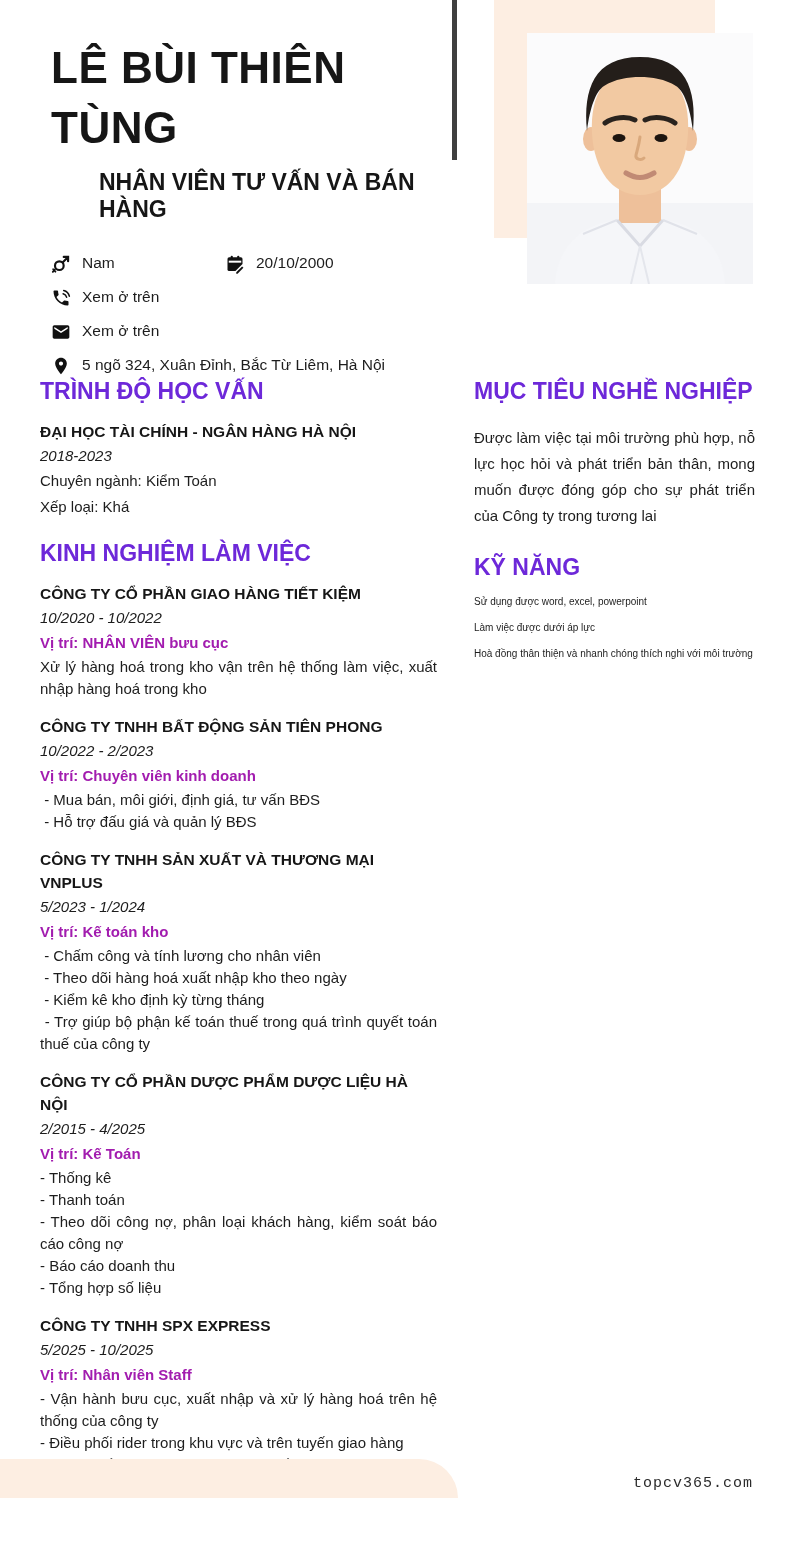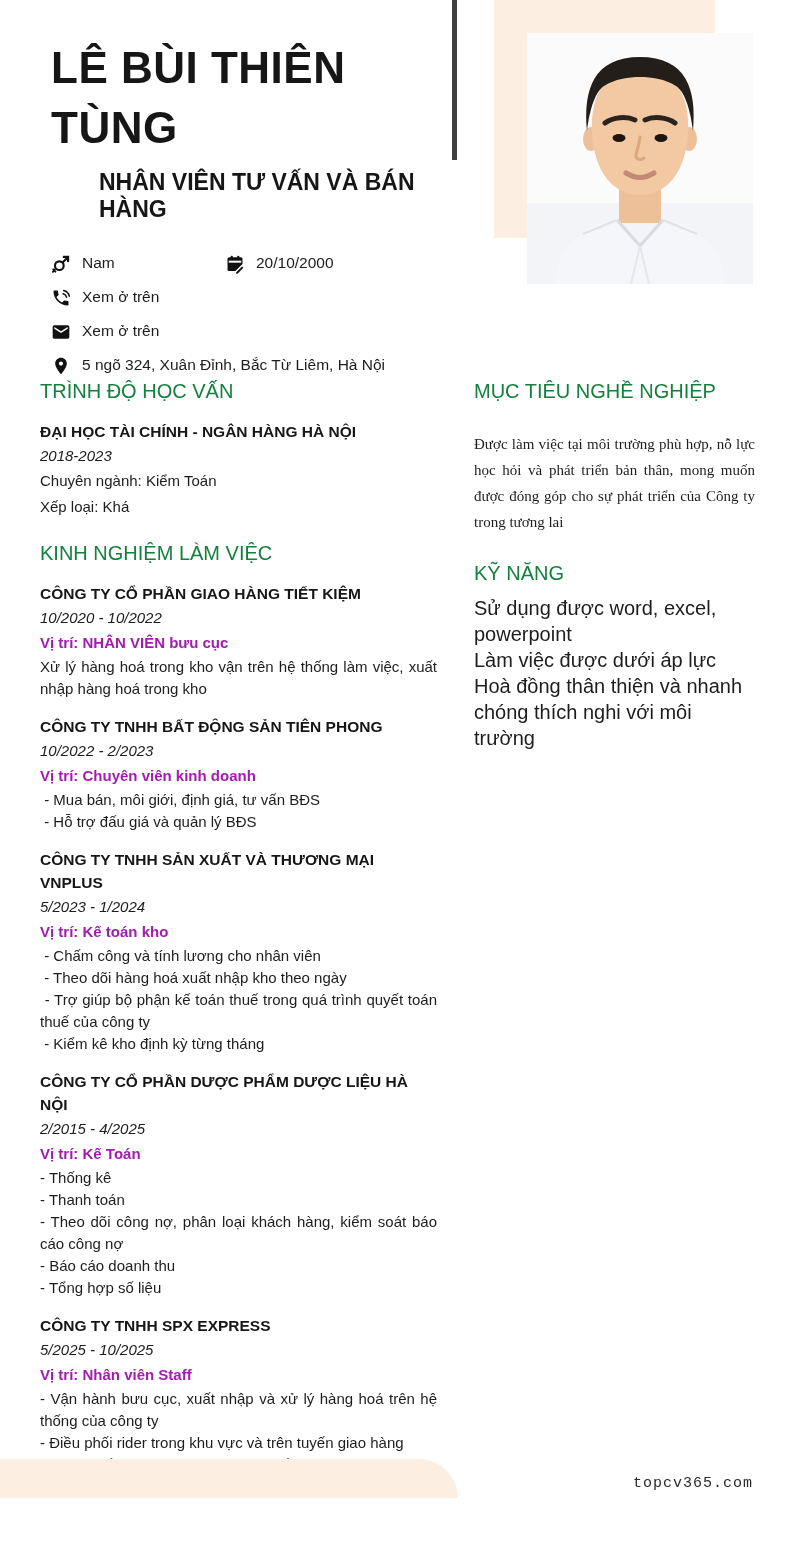--- a/index.html
+++ b/index.html
@@ -52,40 +52,39 @@
   
   .columns {
     display: flex;
     padding: 0 35px 0 40px;
     gap: 37px;
   }
   .col-left  { width: 397px; flex: 0 0 397px; }
   .col-right { width: 281px; flex: 0 0 281px; }
 
   .section-h {
-    font-size: 20px; font-weight: 400; color: #15803d;
+    font-size: 23px; font-weight: 700; color: #6d28d9;
     margin-top: 18px; line-height: 27px;
   }
   .section-h.gap { margin-top: 20px; }
 
   .entry-title { margin-top: 15px; font-size: 15.5px; font-weight: 700; line-height: 23px; color: #161616; }
   .period { font-size: 15px; font-style: italic; line-height: 25px; color: #1d1d1d; }
   .line  { font-size: 15px; line-height: 26px; color: #1d1d1d; }
   .position { font-size: 15px; font-weight: 700; line-height: 26px; color: #a21caf; }
   .detail { font-size: 15px; line-height: 22px; color: #1d1d1d; text-align: justify; }
   .job { margin-top: 15px; }
 
   .para {
-    margin-top: 26px;
+    margin-top: 20px;
     font-size: 15px; line-height: 26px; color: #1d1d1d;
     text-align: justify;
-    font-family: Liberation Serif, serif;
   }
   .skill-list { margin-top: 8px; }
-  .skill { font-size: 20px; line-height: 26px; color: #1d1d1d; }
+  .skill { font-size: 10px; line-height: 26px; color: #1d1d1d; }
 
   
   .footer-bar {
     position: absolute; left: 0; bottom: 0;
     width: 458px; height: 39px;
     background: #fdeee2;
     border-top-right-radius: 40px;
   }
   .watermark {
     position: absolute; right: 37px; bottom: 6px;
@@ -230,22 +229,22 @@
         <div class="detail">&nbsp;- Mua bán, môi giới, định giá, tư vấn BĐS</div>
         <div class="detail">&nbsp;- Hỗ trợ đấu giá và quản lý BĐS</div>
       </div>
 
       <div class="job">
         <div class="entry-title" style="margin-top:0">CÔNG TY TNHH SẢN XUẤT VÀ THƯƠNG MẠI VNPLUS</div>
         <div class="period">5/2023 - 1/2024</div>
         <div class="position">Vị trí: Kế toán kho</div>
         <div class="detail">&nbsp;- Chấm công và tính lương cho nhân viên</div>
         <div class="detail">&nbsp;- Theo dõi hàng hoá xuất nhập kho theo ngày</div>
+        <div class="detail">&nbsp;- Kiểm kê kho định kỳ từng tháng</div>
         <div class="detail">&nbsp;- Trợ giúp bộ phận kế toán thuế trong quá trình quyết toán thuế của công ty</div>
-        <div class="detail">&nbsp;- Kiểm kê kho định kỳ từng tháng</div>
       </div>
 
       <div class="job">
         <div class="entry-title" style="margin-top:12px">CÔNG TY CỔ PHẦN DƯỢC PHẨM DƯỢC LIỆU HÀ NỘI</div>
         <div class="period">2/2015 -  4/2025</div>
         <div class="position">Vị trí: Kế Toán</div>
         <div class="detail">- Thống kê</div>
         <div class="detail">- Thanh toán</div>
         <div class="detail">- Theo dõi công nợ, phân loại khách hàng, kiểm soát báo cáo công nợ</div>
         <div class="detail">- Báo cáo doanh thu</div>

